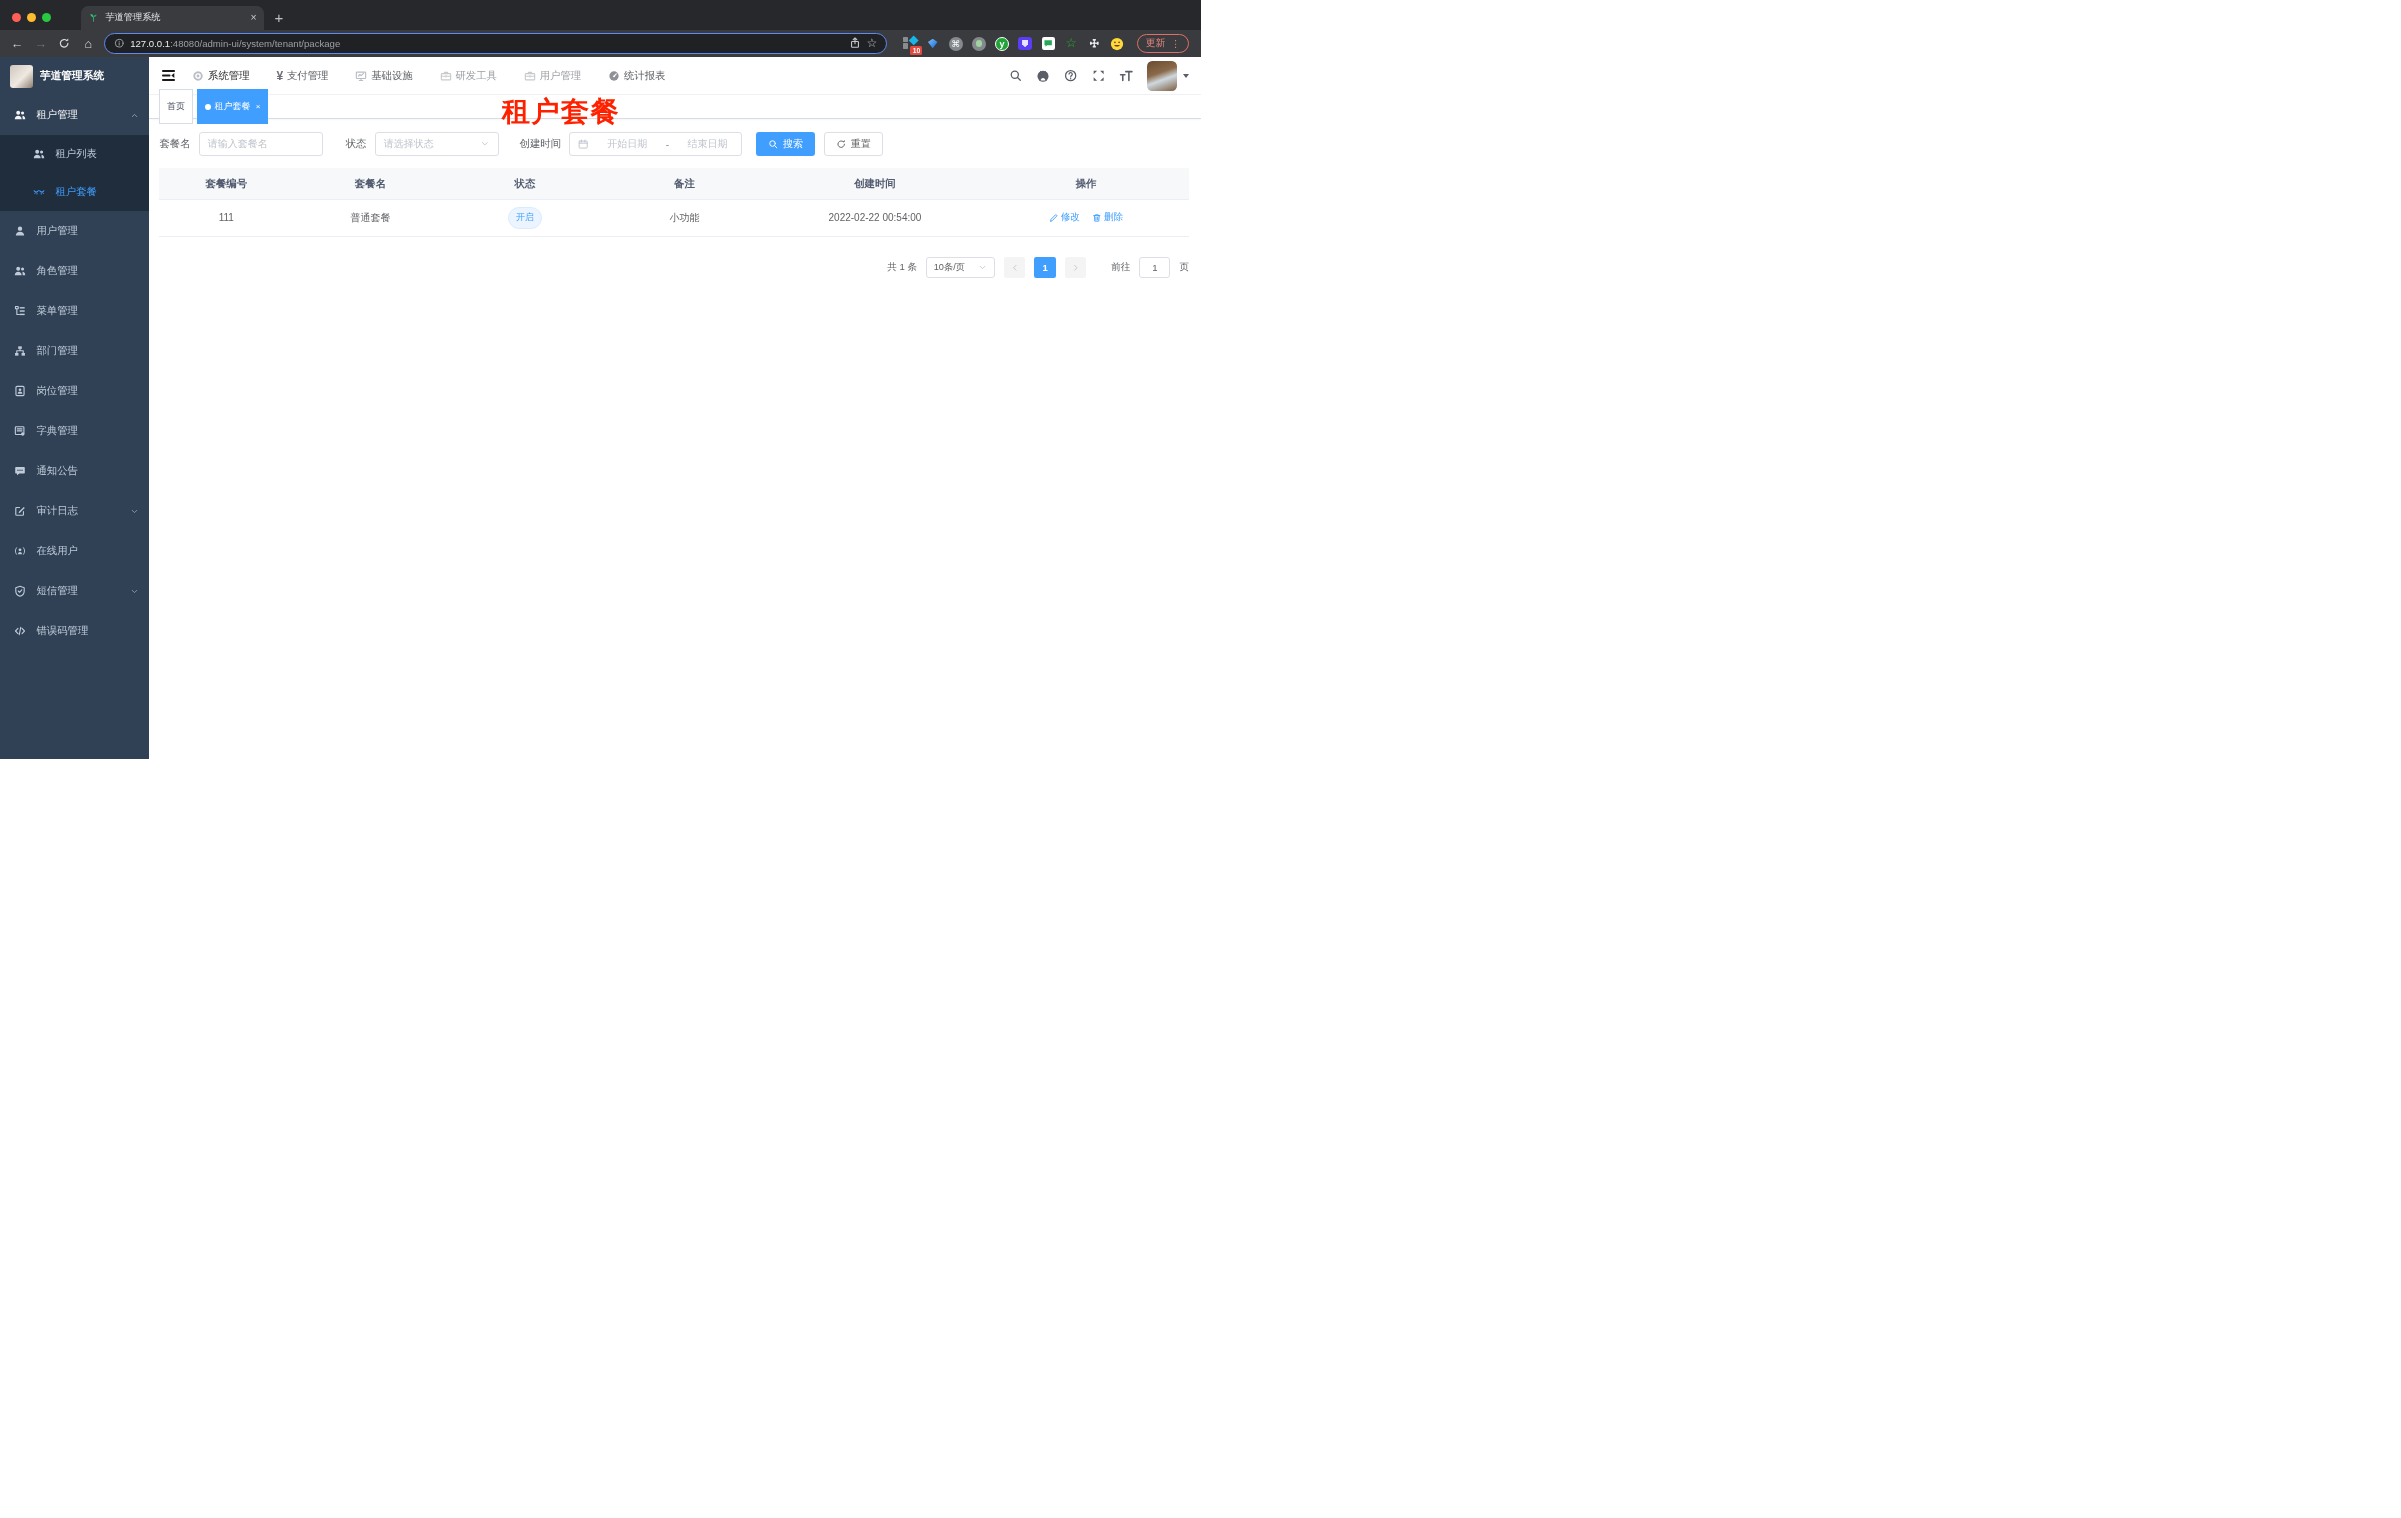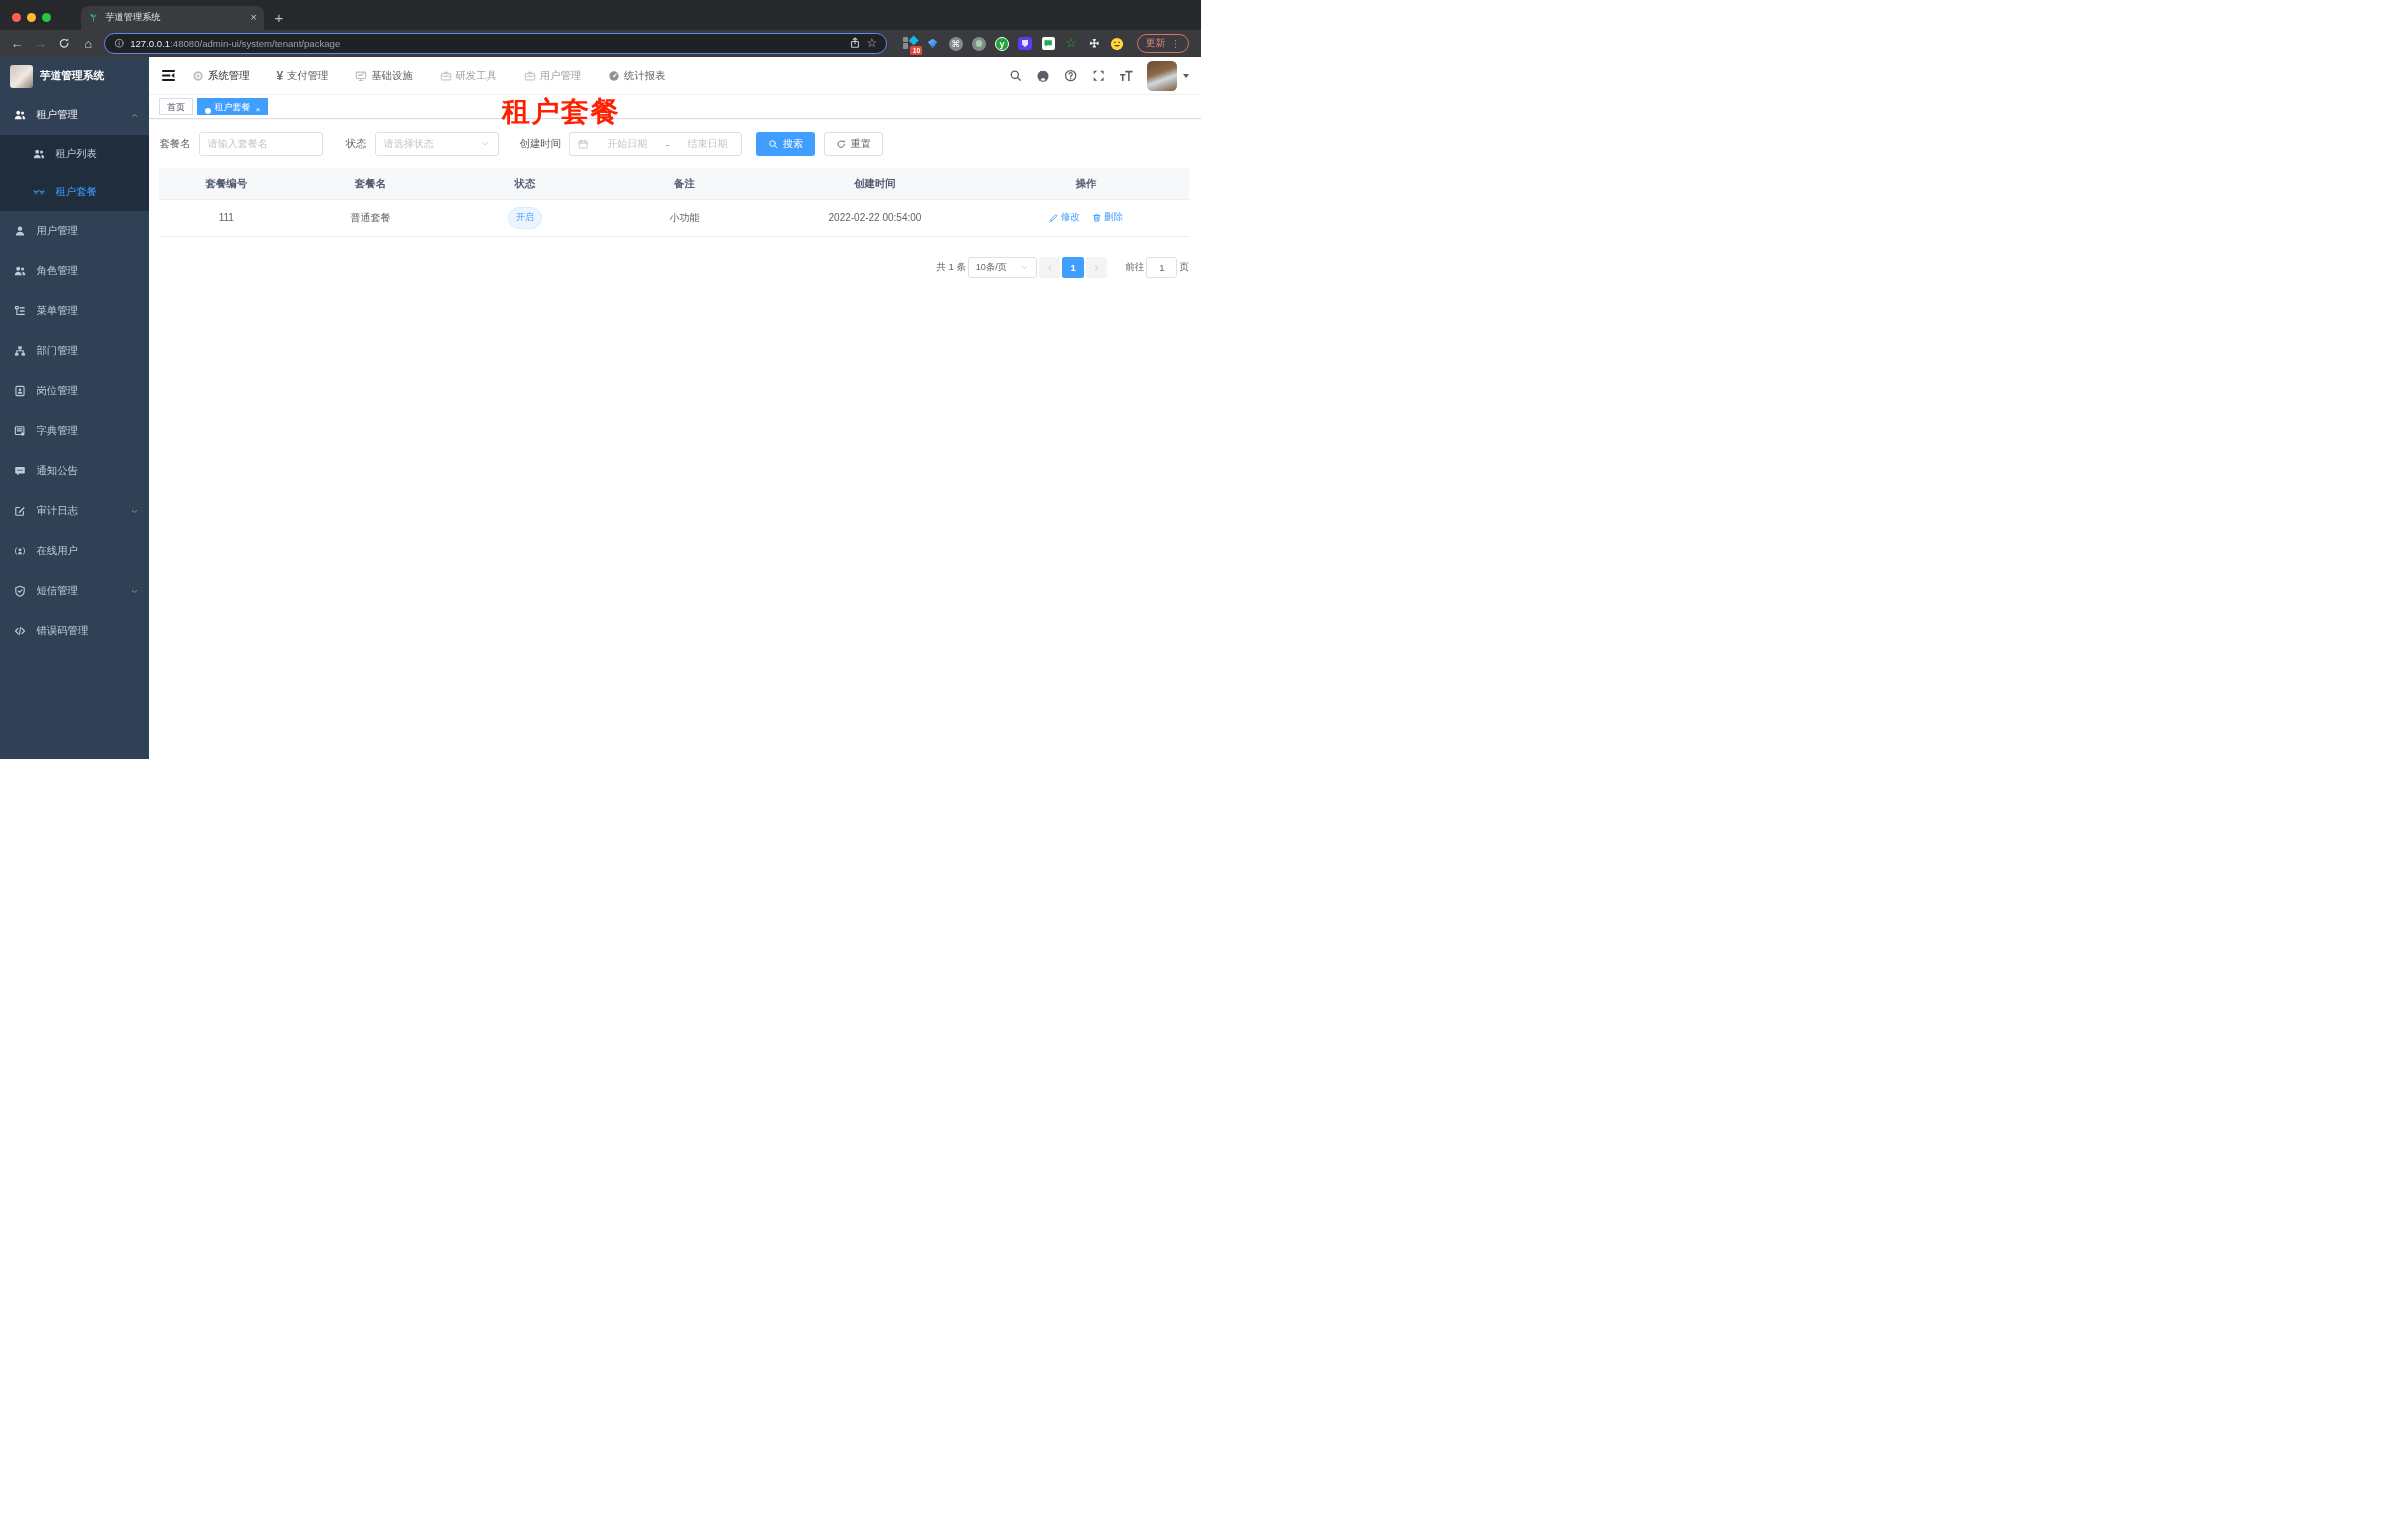--- a/index.html
+++ b/index.html
@@ -64,21 +64,21 @@
   .nav-item { display:flex; align-items:center; gap:3.7px; font-size:10.4px; color:#606266; white-space:nowrap; }
   .nav-item .nicon { color:#b9bdc4; }
   .nav-item.active { color:#303133; }
   .nav-item.muted { color:#9d9fa4; } .nav-item.muted .nicon{ color:#c8cacc; }
   .nav-right { display:flex; align-items:center; gap:14px; color:#5a5e66; }
   .avatar-wrap { display:flex; align-items:center; gap:6px; }
   .avatar { width:30px; height:30px; border-radius:5.2px; background:linear-gradient(160deg,#6b4a2f 0%,#8a6a4a 40%,#cfd8df 60%,#7a5c3e 100%); }
   .caret-dn { width:0; height:0; border-left:3.7px solid transparent; border-right:3.7px solid transparent; border-top:4.4px solid #5a5e66; }
 
   .tags-view { height:24.4px; display:flex; align-items:center; gap:4.4px; padding:0 10.4px; border-bottom:0.7px solid #d8dce5; box-shadow:0 0.7px 2.2px rgba(0,0,0,.06); }
-  .tag { height:17px; display:flex; align-items:flex-end; gap:3.7px; padding:0 6.7px; font-size:9px; background:#fff; border:0.7px solid #d8dce5; color:#495060; cursor:pointer; }
+  .tag { height:35px; display:flex; align-items:center; gap:3.7px; padding:0 6.7px; font-size:9px; background:#fff; border:0.7px solid #d8dce5; color:#495060; cursor:pointer; }
   .tag.active { background:#409eff; border-color:#409eff; color:#fff; }
   .tag-dot { width:6px; height:6px; border-radius:50%; background:#fff; }
   .tag-close { font-size:8.1px; margin-left:1.5px; }
 
   .red-title { position:absolute; top:36px; left:353px; font-size:28px; font-weight:bold; color:#ff2000; z-index:9; letter-spacing:1.5px; pointer-events:none; }
 
   .content { flex:1; padding:12.6px 12px 0 10.4px; }
   .filter-row { display:flex; align-items:center; }
   .f-label { color:#5f6266; margin-right:8.1px; white-space:nowrap; }
   .tbox { height:24.4px; border:0.7px solid #dcdfe6; border-radius:3px; display:flex; align-items:center; padding:0 8.1px; color:#bfc4cc; font-size:10px; background:#fff; }
@@ -94,21 +94,21 @@
   .tool-right { margin-left:auto; display:flex; gap:6.7px; }
   .circle-btn { width:21px; height:21px; border-radius:50%; border:0.7px solid #d7dae0; background:#fff; color:#5f6266; display:flex; align-items:center; justify-content:center; cursor:pointer; }
 
   table.grid { width:100%; border-collapse:collapse; margin-top:12px; table-layout:fixed; }
   .grid th { height:31px; background:#f7f8fa; color:#515a6e; font-size:10.4px; font-weight:bold; text-align:center; border-bottom:0.7px solid #ebeef5; }
   .grid td { height:37px; color:#606266; font-size:10px; text-align:center; border-bottom:0.7px solid #ebeef5; }
   .status-tag { display:inline-block; padding:3.7px 7.4px; background:#ecf5ff; border:0.7px solid #d9ecff; color:#409eff; border-radius:11px; font-size:9px; }
   .link { color:#409eff; font-size:9.6px; display:inline-flex; align-items:center; gap:2.2px; cursor:pointer; }
   .link + .link { margin-left:9.6px; }
 
-  .pager { display:flex; align-items:center; justify-content:flex-end; gap:2px; margin-top:20px; color:#606266; font-size:9.6px; }
+  .pager { display:flex; align-items:center; justify-content:flex-end; gap:9px; margin-top:20px; color:#606266; font-size:9.6px; }
   .size-select { width:69px; height:21.4px; border:0.7px solid #dcdfe6; border-radius:3px; display:flex; align-items:center; justify-content:space-between; padding:0 6.7px; color:#606266; font-size:9.2px; background:#fff; }
   .pg-btn { width:21.4px; height:21px; border-radius:2.2px; background:#f4f4f5; color:#c0c4cc; display:flex; align-items:center; justify-content:center; cursor:pointer; }
   .pg-cur { width:21.4px; height:21px; border-radius:2.2px; background:#409eff; color:#fff; display:flex; align-items:center; justify-content:center; font-weight:bold; }
   .goto-input { width:31px; height:21.4px; border:0.7px solid #dcdfe6; border-radius:3px; text-align:center; color:#606266; font-size:9.6px; outline:none; }
 </style>
 </head>
 <body>
 
 <svg width="0" height="0" style="position:absolute">
   <defs>

